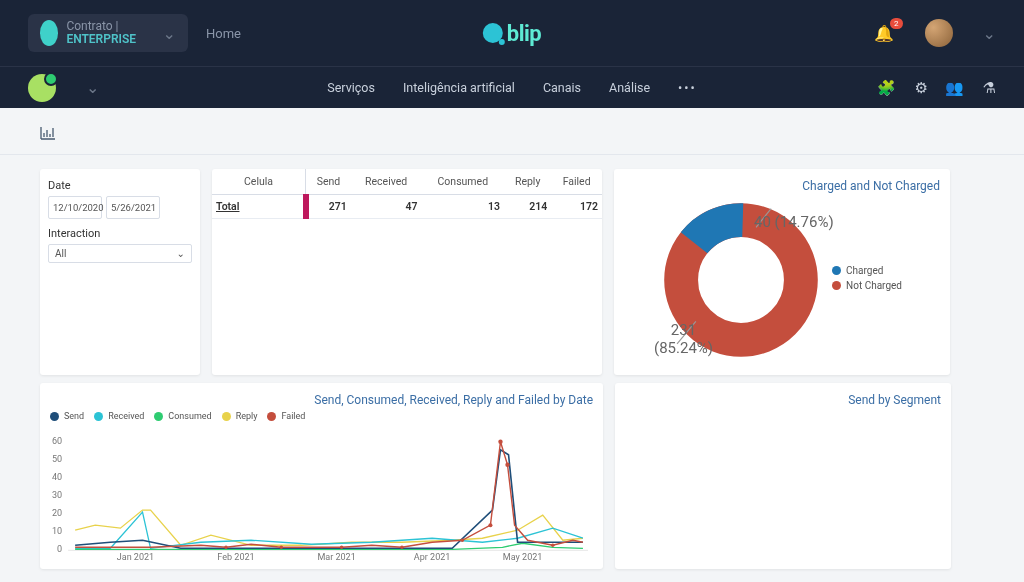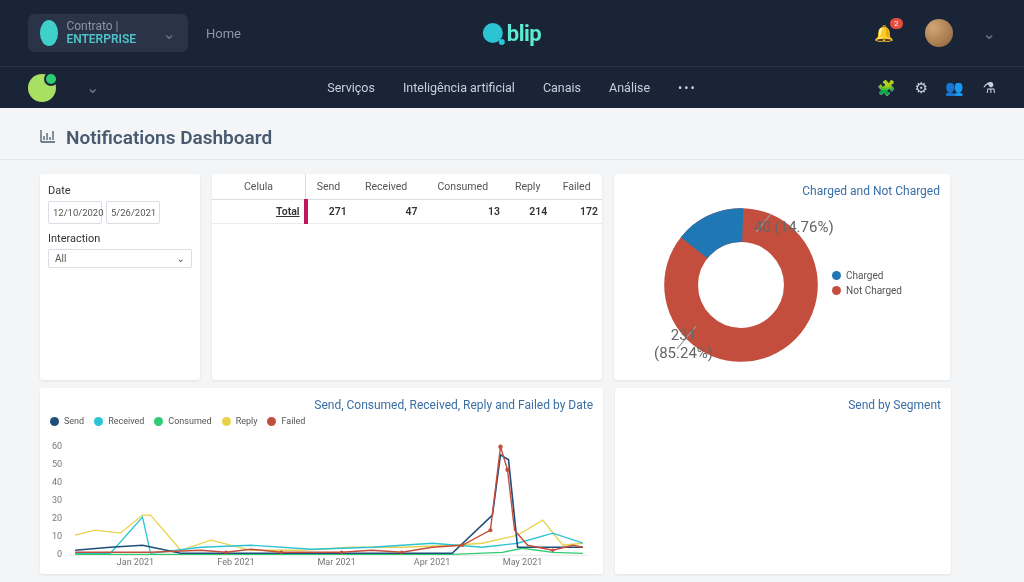--- a/index.html
+++ b/index.html
@@ -51,21 +51,21 @@
 .date-inputs { display: flex; gap: 4px; margin-bottom: 8px; }
 .date-input { border: 1px solid #d8dde6; padding: 5px 4px; font-size: 9.5px; color: #555; width: 54px; border-radius: 2px; }
 .select-input { border: 1px solid #d8dde6; padding: 3px 6px; font-size: 10px; color: #555; width: 144px; border-radius: 2px; display: flex; justify-content: space-between; align-items: center; }
 
 
 .table-card { padding: 0; height: 206px; }
 table { width: 100%; border-collapse: collapse; font-size: 10.5px; }
 th { font-weight: 400; color: #555; padding: 6px 4px; border-bottom: 1px solid #d8dde6; text-align: center; }
 th:first-child { text-align: center; border-right: 1px solid #d8dde6; }
 td { padding: 5px 4px; text-align: right; font-weight: 600; color: #333; }
-td:first-child { text-align: right; border-right: 4px solid #be185d; text-decoration: underline; }
+td:first-child { text-align: left; border-right: 6px solid #be185d; text-decoration: underline; }
 tbody tr { border-bottom: 1px solid #e8ecf2; }
 
 
 .donut-card { padding: 10px; height: 206px; position: relative; }
 .chart-title { text-align: right; font-size: 12px; color: #3b6ea5; margin-bottom: 4px; }
 .donut-wrap { display: flex; align-items: center; justify-content: center; gap: 12px; height: 165px; }
 .donut-svg { width: 158px; height: 158px; }
 .donut-legend { font-size: 10px; color: #555; }
 .legend-item { display: flex; align-items: center; gap: 5px; margin-bottom: 4px; }
 .legend-dot { width: 9px; height: 9px; border-radius: 50%; }
@@ -127,21 +127,20 @@
     <span class="nav-right-icon">⚗</span>
   </div>
 </div>
 
 <div class="page-title">
   <span class="page-title-icon">
     <svg width="16" height="14" viewBox="0 0 16 14">
         <path d="M1 13 L1 1 M1 13 L15 13 M4 11 L4 7 M7 11 L7 4 M10 11 L10 8 M13 11 L13 2" stroke="#485a70" stroke-width="1.3" fill="none"></path>
       </svg>
   </span>
-  <h1>Notifications Dashboard</h1>
 </div>
 
 <div class="dashboard">
 
   <div class="card filters-card">
     <div class="filter-label">Date</div>
     <div class="date-inputs">
       <div class="date-input">12/10/2020</div>
       <div class="date-input">5/26/2021</div>
     </div>

